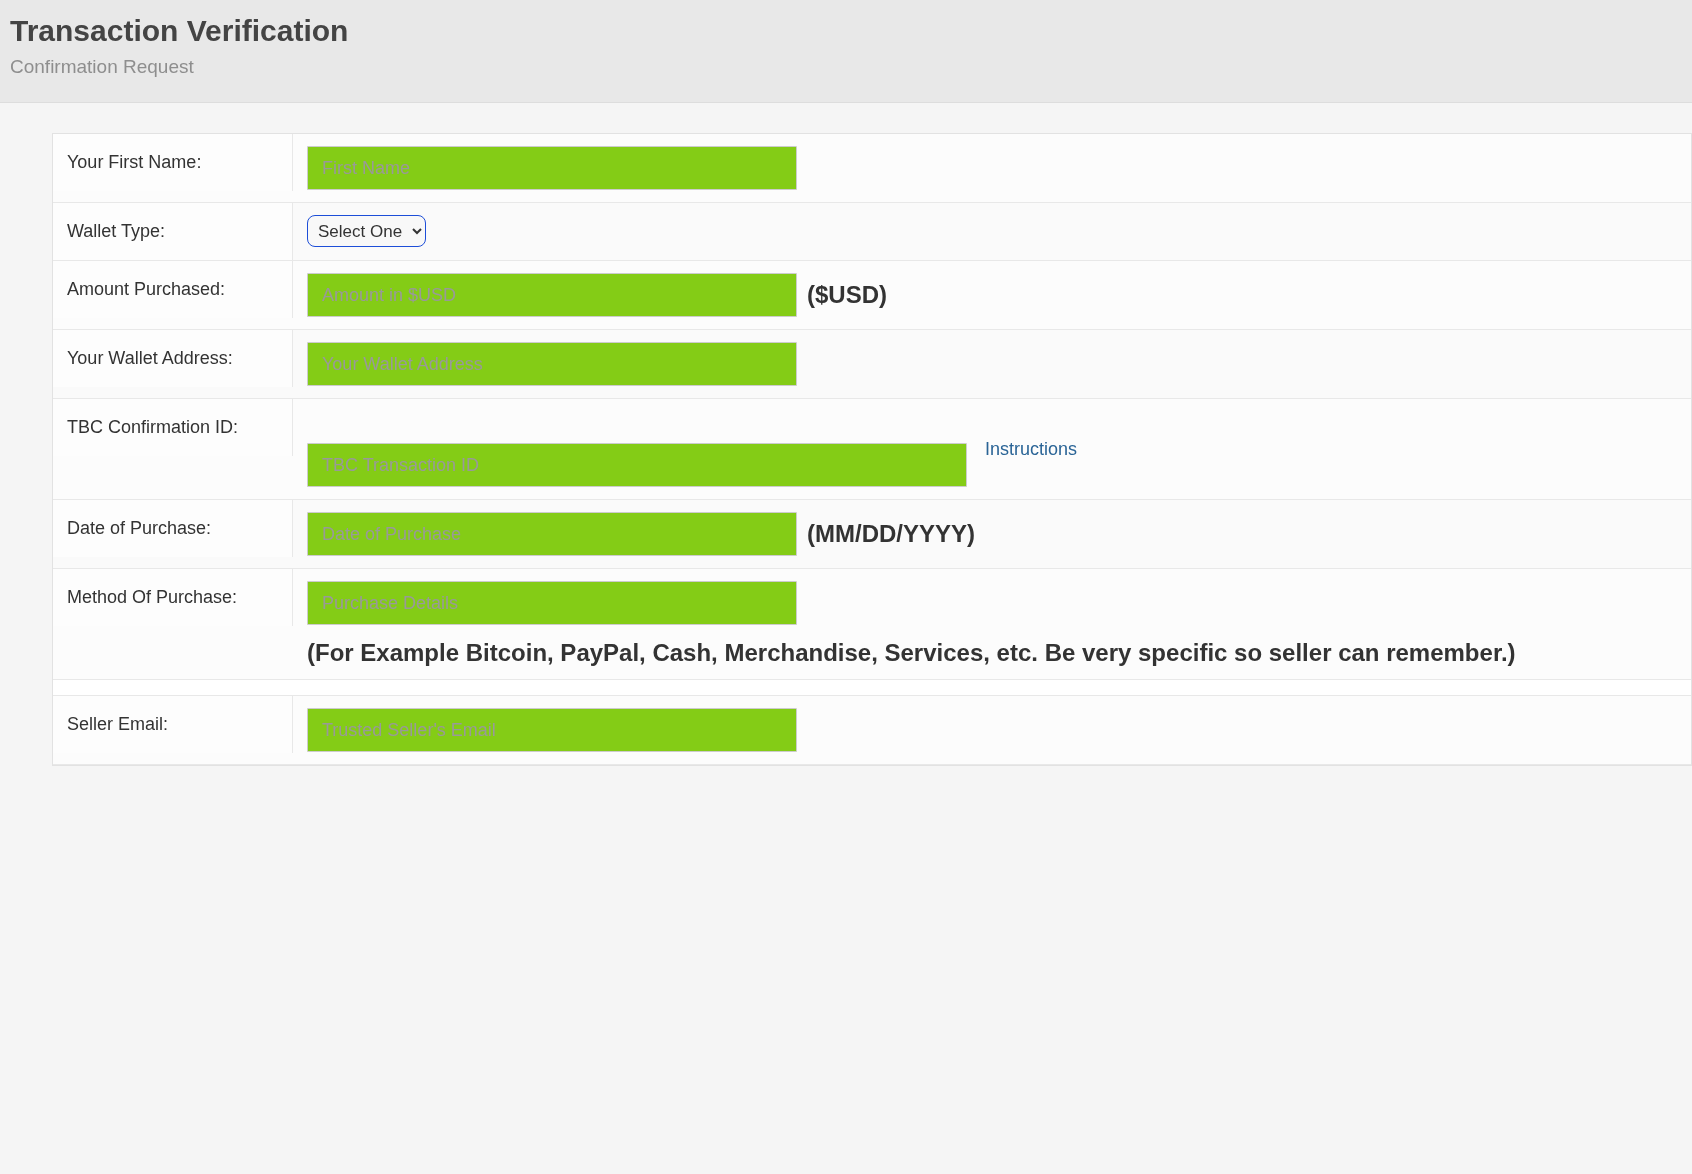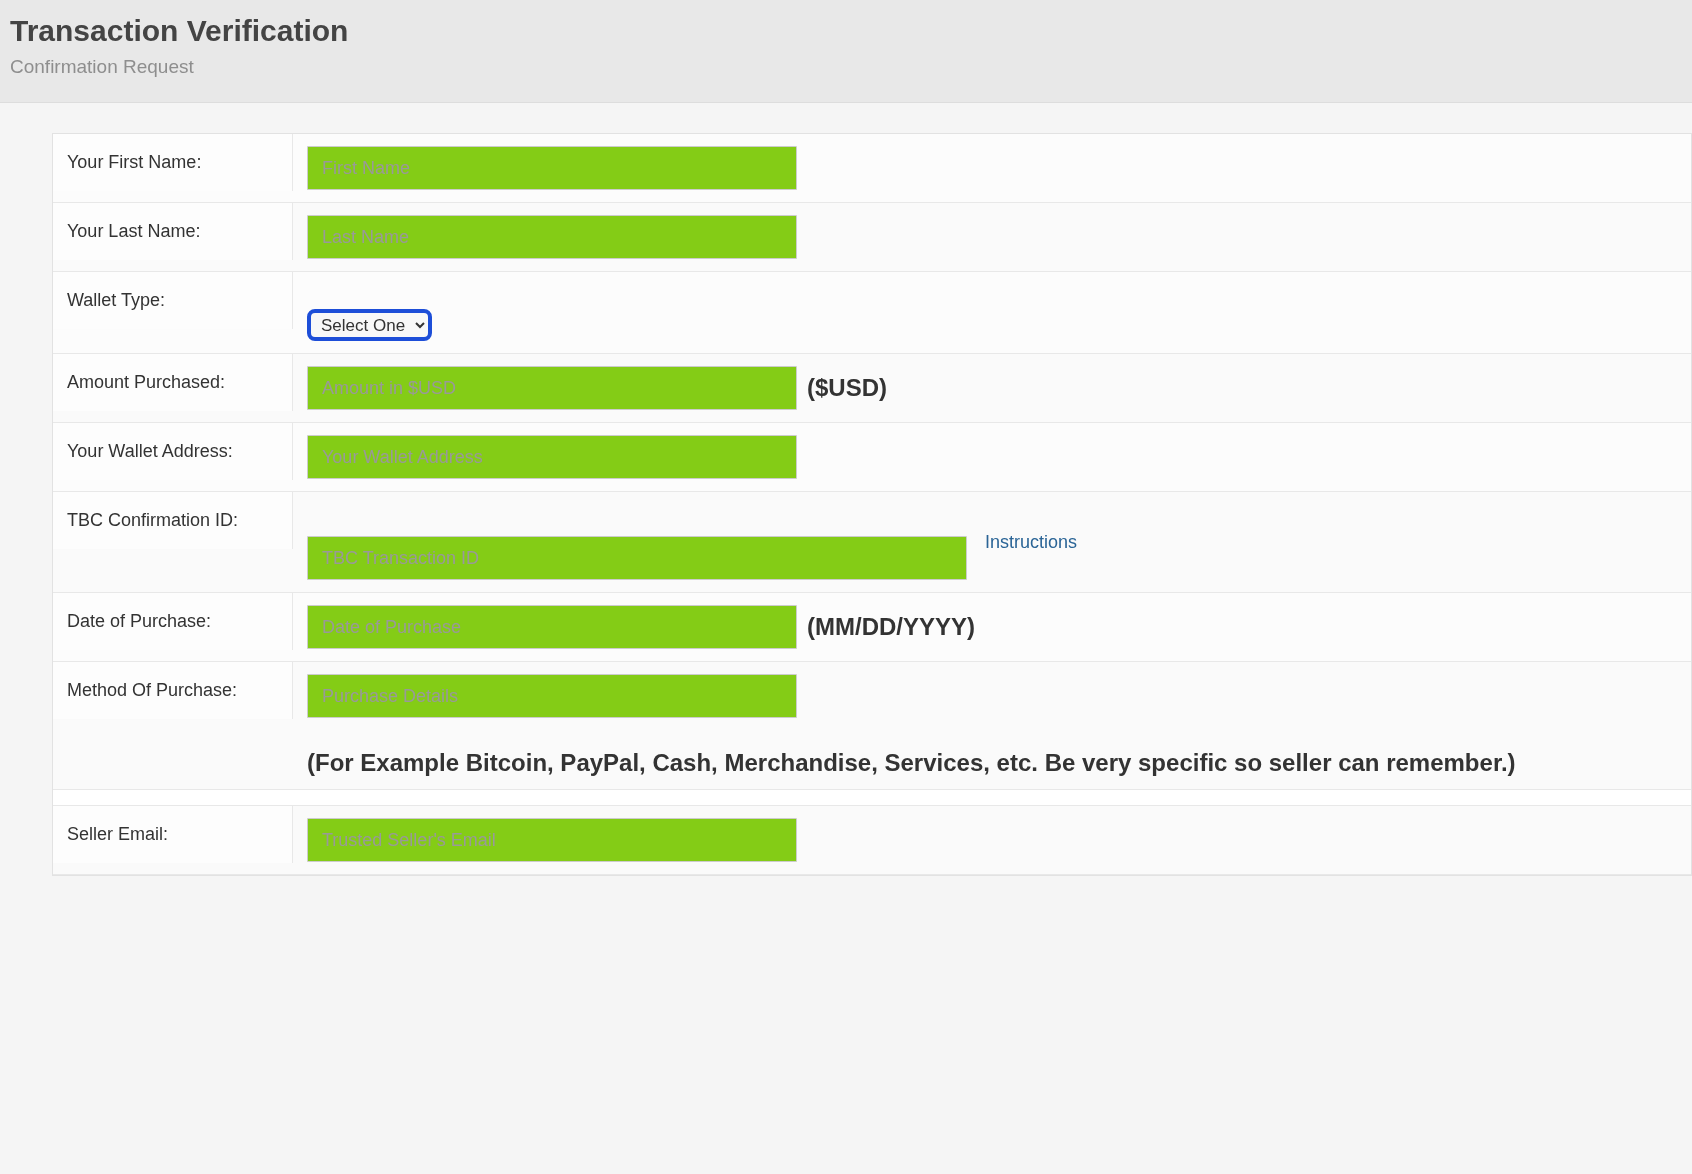--- a/index.html
+++ b/index.html
@@ -81,35 +81,34 @@
       color: #999;
     }
     input.text-input.wide {
       width: 660px;
       margin-top: 32px;
     }
     select.native-select {
       height: 32px;
       font-size: 17px;
       padding: 2px 6px;
-      border: 4px solid #1d4ed8;
+      border: 1px solid #1d4ed8;
       border-radius: 8px;
       background: #f8f8f8;
       color: #333;
-      margin-top: 25px;
     }
     .help-text {
       font-size: 24px;
       color: #333;
       font-weight: bold;
     }
     .help-text.block {
       display: block;
       width: 100%;
-      margin-top: 21px;
+      margin-top: 4px;
     }
     a.link {
       color: #2a6496;
       text-decoration: none;
       font-size: 18px;
       margin-left: 8px;
     }
     .spacer-row {
       height: 16px;
       background: #fff;
@@ -145,26 +144,20 @@
 <div class="content">
   <div class="panel">
 
     <div class="form-row">
       <div class="label-cell">Your First Name:</div>
       <div class="input-cell">
         <input type="text" class="text-input" placeholder="First Name" style="">
       </div>
     </div>
 
-    <div class="form-row">
-      <div class="label-cell">Your Last Name:</div>
-      <div class="input-cell">
-        <input type="text" class="text-input" placeholder="Last Name" style="">
-      </div>
-    </div>
 
     <div class="form-row">
       <div class="label-cell">Wallet Type:</div>
       <div class="input-cell">
         <select class="native-select">
           <option>Select One</option>
         </select>
       </div>
     </div>
 

